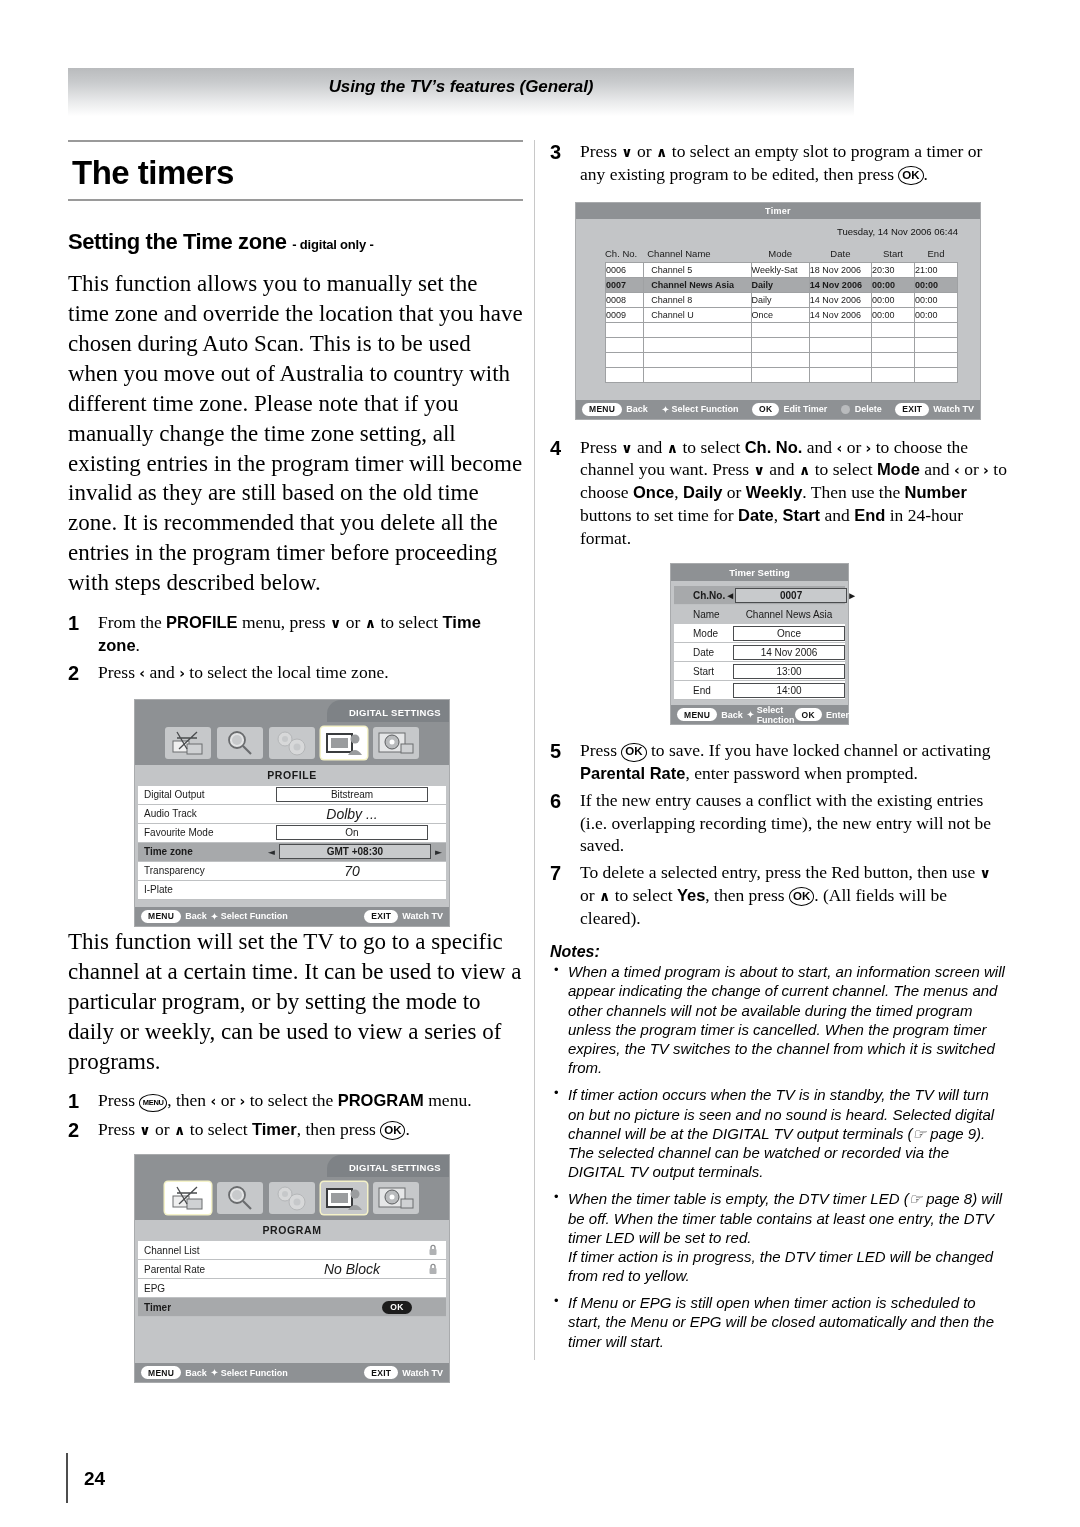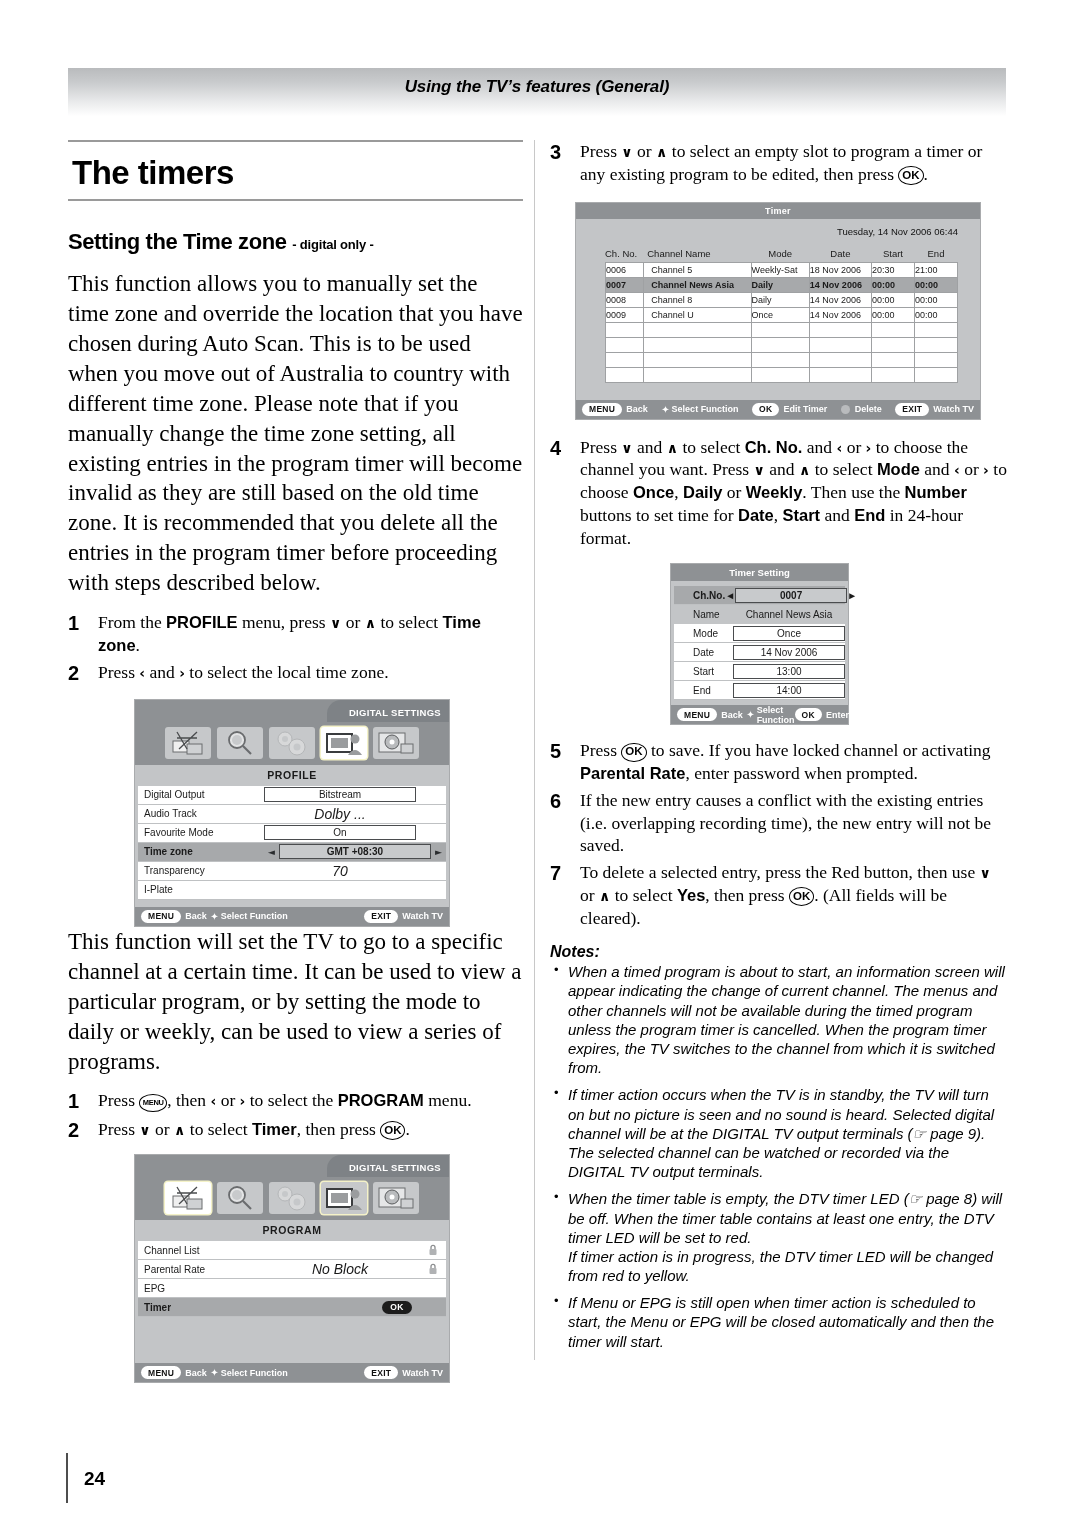--- a/index.html
+++ b/index.html
@@ -7,21 +7,21 @@
   body {
     font-family: "Liberation Serif", serif;
     color: #000;
     position: relative;
     overflow: hidden;
   }
 
   
   .header-band {
     position: absolute;
-    left: 68px; top: 68px; width: 938px; height: 48px;
+    left: 68px; top: 68px; width: 786px; height: 48px;
     background: linear-gradient(to bottom, #b9bbbd 0%, #c9cbcd 30%, #e9eaeb 70%, #ffffff 100%);
   }
   .header-band .header-title {
     position: absolute;
     left: 0; right: 0; top: 9px;
     text-align: center;
     font-family: "Liberation Sans", sans-serif;
     font-weight: bold;
     font-style: italic;
     font-size: 17px;
@@ -171,21 +171,21 @@
     font-size: 10px;
     padding: 0 6px;
     position: relative;
   }
   .osd-row.sel { background: #a7a9ab; font-weight: bold; }
   .osd-row .label { flex: 0 0 auto; width: 120px; }
   .osd-row .val-wrap {
     flex: 1 1 auto;
     display: flex;
     align-items: center;
-    justify-content: flex-start;
+    justify-content: center;
     position: relative;
     height: 15px;
   }
   .osd-row .boxval {
     border: 1.3px solid #4a4c4e;
     background: #ffffff;
     text-align: center;
     font-size: 10px;
     line-height: 13px;
     height: 15px;

